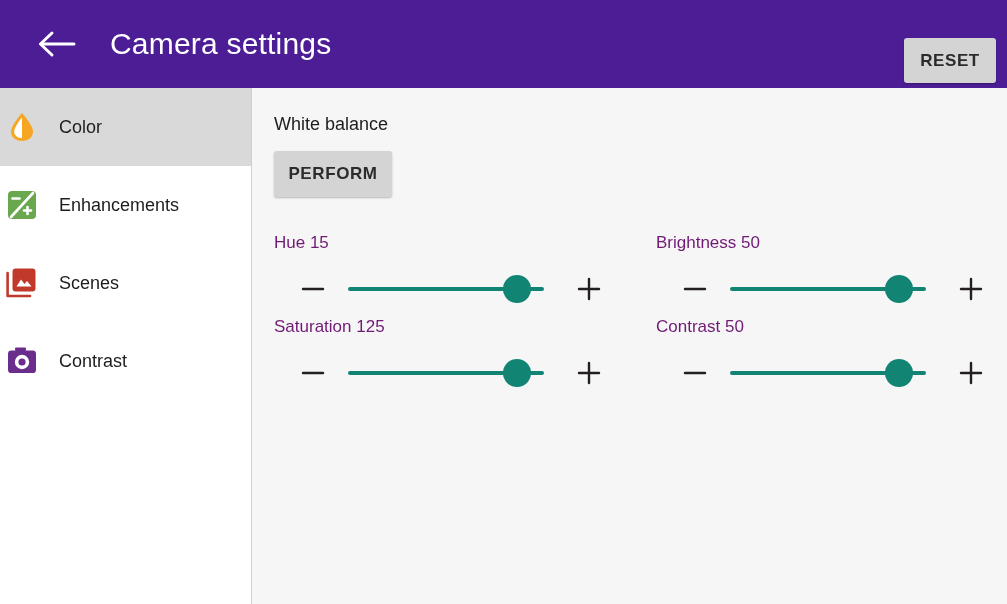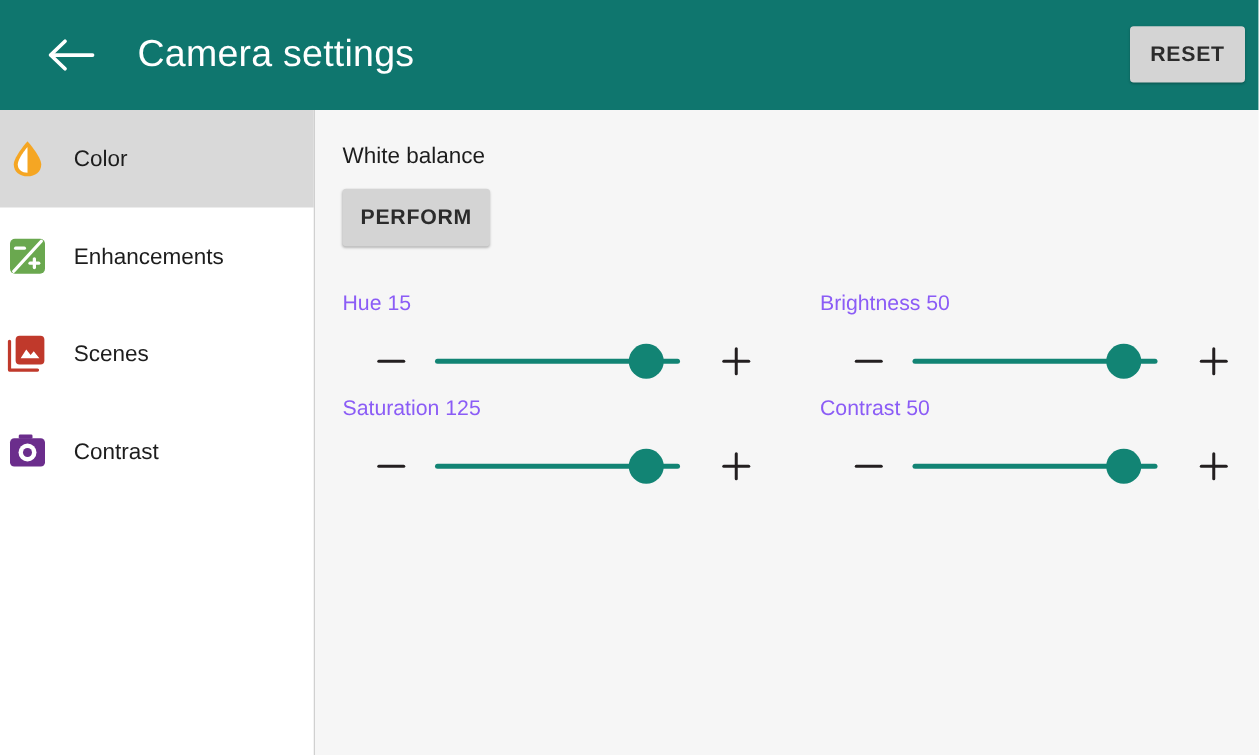--- a/index.html
+++ b/index.html
@@ -20,21 +20,21 @@
     background: #ffffff;
     display: flex;
     flex-direction: column;
   }
 
   
   .appbar {
     position: relative;
     height: 88px;
     min-height: 88px;
-    background: #0f766e;
+    background: #4c1d95;
     display: flex;
     align-items: center;
     padding: 0 0 0 30px;
     box-sizing: border-box;
   }
   .back-btn {
     width: 52px;
     height: 52px;
     display: flex;
     align-items: center;
@@ -47,21 +47,21 @@
     color: #ffffff;
     font-size: 30px;
     font-weight: 400;
     letter-spacing: 0.2px;
     margin-left: 28px;
     white-space: nowrap;
   }
   .reset-btn {
     position: absolute;
     right: 11px;
-    top: 21px;
+    top: 38px;
     height: 45px;
     min-width: 92px;
     padding: 0 16px;
     background: #d4d4d4;
     border: none;
     border-radius: 3px;
     color: #2b2b2b;
     font-family: "Liberation Sans", sans-serif;
     font-size: 17px;
     font-weight: bold;
@@ -142,21 +142,21 @@
   .slider-grid {
     margin-top: 36px;
     display: grid;
     grid-template-columns: 382px 382px;
     grid-row-gap: 0px;
     grid-column-gap: 0px;
   }
   .slider-cell { width: 382px; }
   .slider-title {
     font-size: 17px;
-    color: #8b5cf6;
+    color: #701a75;
     margin-bottom: 8px;
     white-space: nowrap;
   }
 
   .slider-row {
     display: flex;
     align-items: center;
     height: 56px;
   }
   .step-btn {

